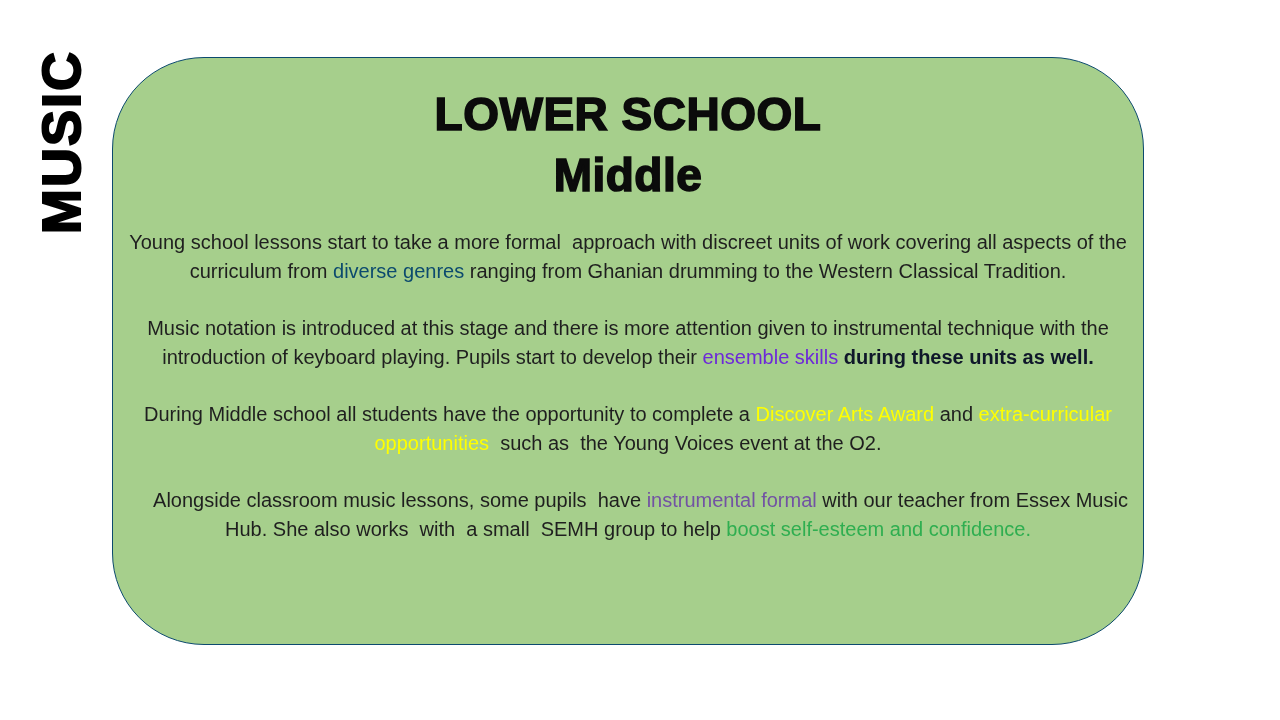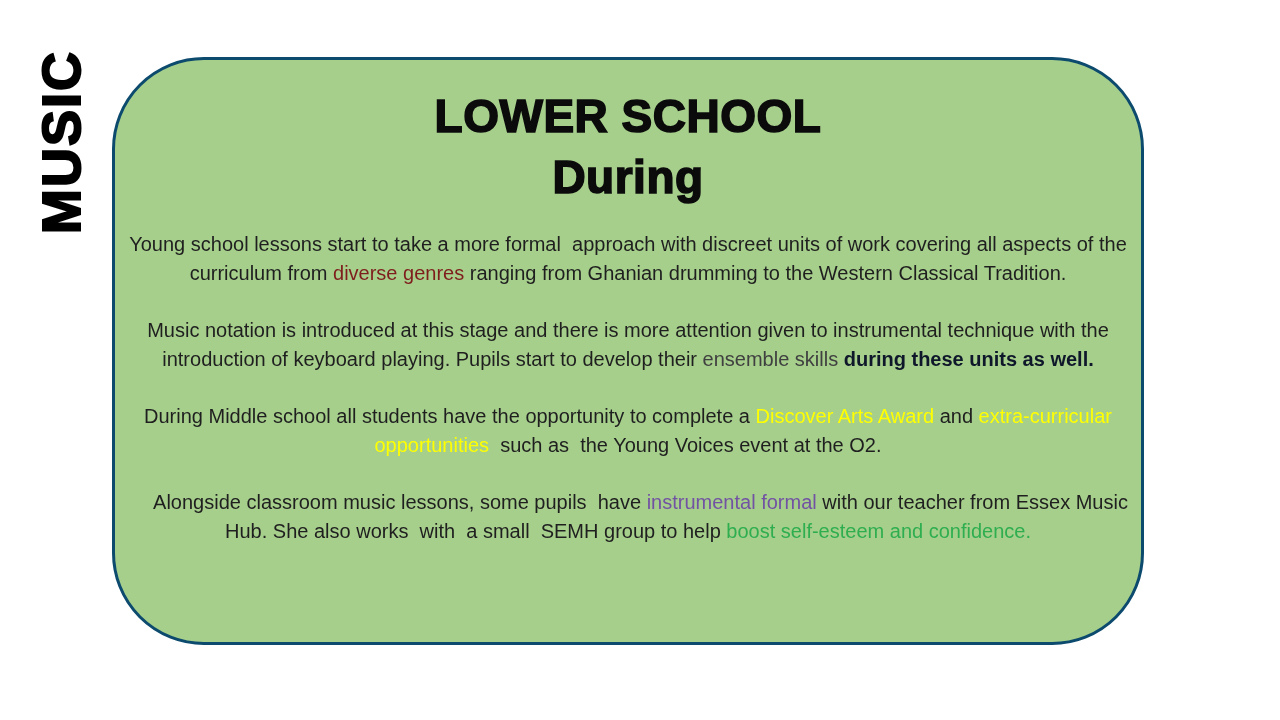--- a/index.html
+++ b/index.html
@@ -32,21 +32,21 @@
     -webkit-text-stroke: 2px #000000;
   }
   .card {
     position: absolute;
     left: 112px;
     top: 57px;
     width: 1032px;
     height: 588px;
     box-sizing: border-box;
     background: #A6CF8C;
-    border: 3px solid #0c4a6e;
+    border: 1px solid #0c4a6e;
     border-radius: 92px;
     text-align: center;
   }
   .card-title, .card-subtitle {
     margin: 0;
     font-size: 46px;
     line-height: 61px;
     font-weight: 900;
     color: #0b0b0b;
     -webkit-text-stroke: 1.6px #0b0b0b;
@@ -67,23 +67,23 @@
 </style>
 </head>
 <body>
 
 <div class="slide">
 
   <div class="music-label">MUSIC</div>
 
   <div class="card">
     <h1 class="card-title">LOWER SCHOOL</h1>
-    <h2 class="card-subtitle">During</h2>
+    <h2 class="card-subtitle">Middle</h2>
 
     <div class="paragraphs">
-        <p><span style="color: rgb(31, 31, 31);">Young school lessons start to take a more formal  approach with discreet units of work covering all aspects of the curriculum from </span><span style="color: #7f1d1d;">diverse genres</span><span style="color: rgb(31, 31, 31);"> ranging from Ghanian drumming to the Western Classical Tradition.</span></p>
-        <p><span style="color: rgb(31, 31, 31);">Music notation is introduced at this stage and there is more attention given to instrumental technique with the introduction of keyboard playing. Pupils start to develop their </span><span style="color: #404040; text-align: center;">ensemble skills</span><span style="color: #0f172a; font-weight: bold;"> during these units as well.</span></p>
+        <p><span style="color: rgb(31, 31, 31);">Young school lessons start to take a more formal  approach with discreet units of work covering all aspects of the curriculum from </span><span style="color: #0c4a6e;">diverse genres</span><span style="color: rgb(31, 31, 31);"> ranging from Ghanian drumming to the Western Classical Tradition.</span></p>
+        <p><span style="color: rgb(31, 31, 31);">Music notation is introduced at this stage and there is more attention given to instrumental technique with the introduction of keyboard playing. Pupils start to develop their </span><span style="color: #6d28d9; text-align: center;">ensemble skills</span><span style="color: #0f172a; font-weight: bold;"> during these units as well.</span></p>
         <p><span style="color: rgb(31, 31, 31);">During Middle school all students have the opportunity to complete a </span><span style="color: rgb(255, 255, 0);">Discover Arts Award</span><span style="color: rgb(31, 31, 31);"> and </span><span style="color: rgb(255, 255, 0);">extra-curricular opportunities</span><span style="color: rgb(31, 31, 31);">  such as  the Young Voices event at the O2.</span></p>
         <p><span style="color: rgb(31, 31, 31); margin-left: 25px;">Alongside classroom music lessons, some pupils  have </span><span style="color: rgb(114, 82, 163);">instrumental formal</span><span style="color: rgb(31, 31, 31);"> with our teacher from Essex Music Hub. She also works  with  a small  SEMH group to help </span><span style="color: rgb(47, 174, 80);">boost self-esteem and confidence.</span></p>
       </div>
   </div>
 
 </div>
 
 </body></html>

